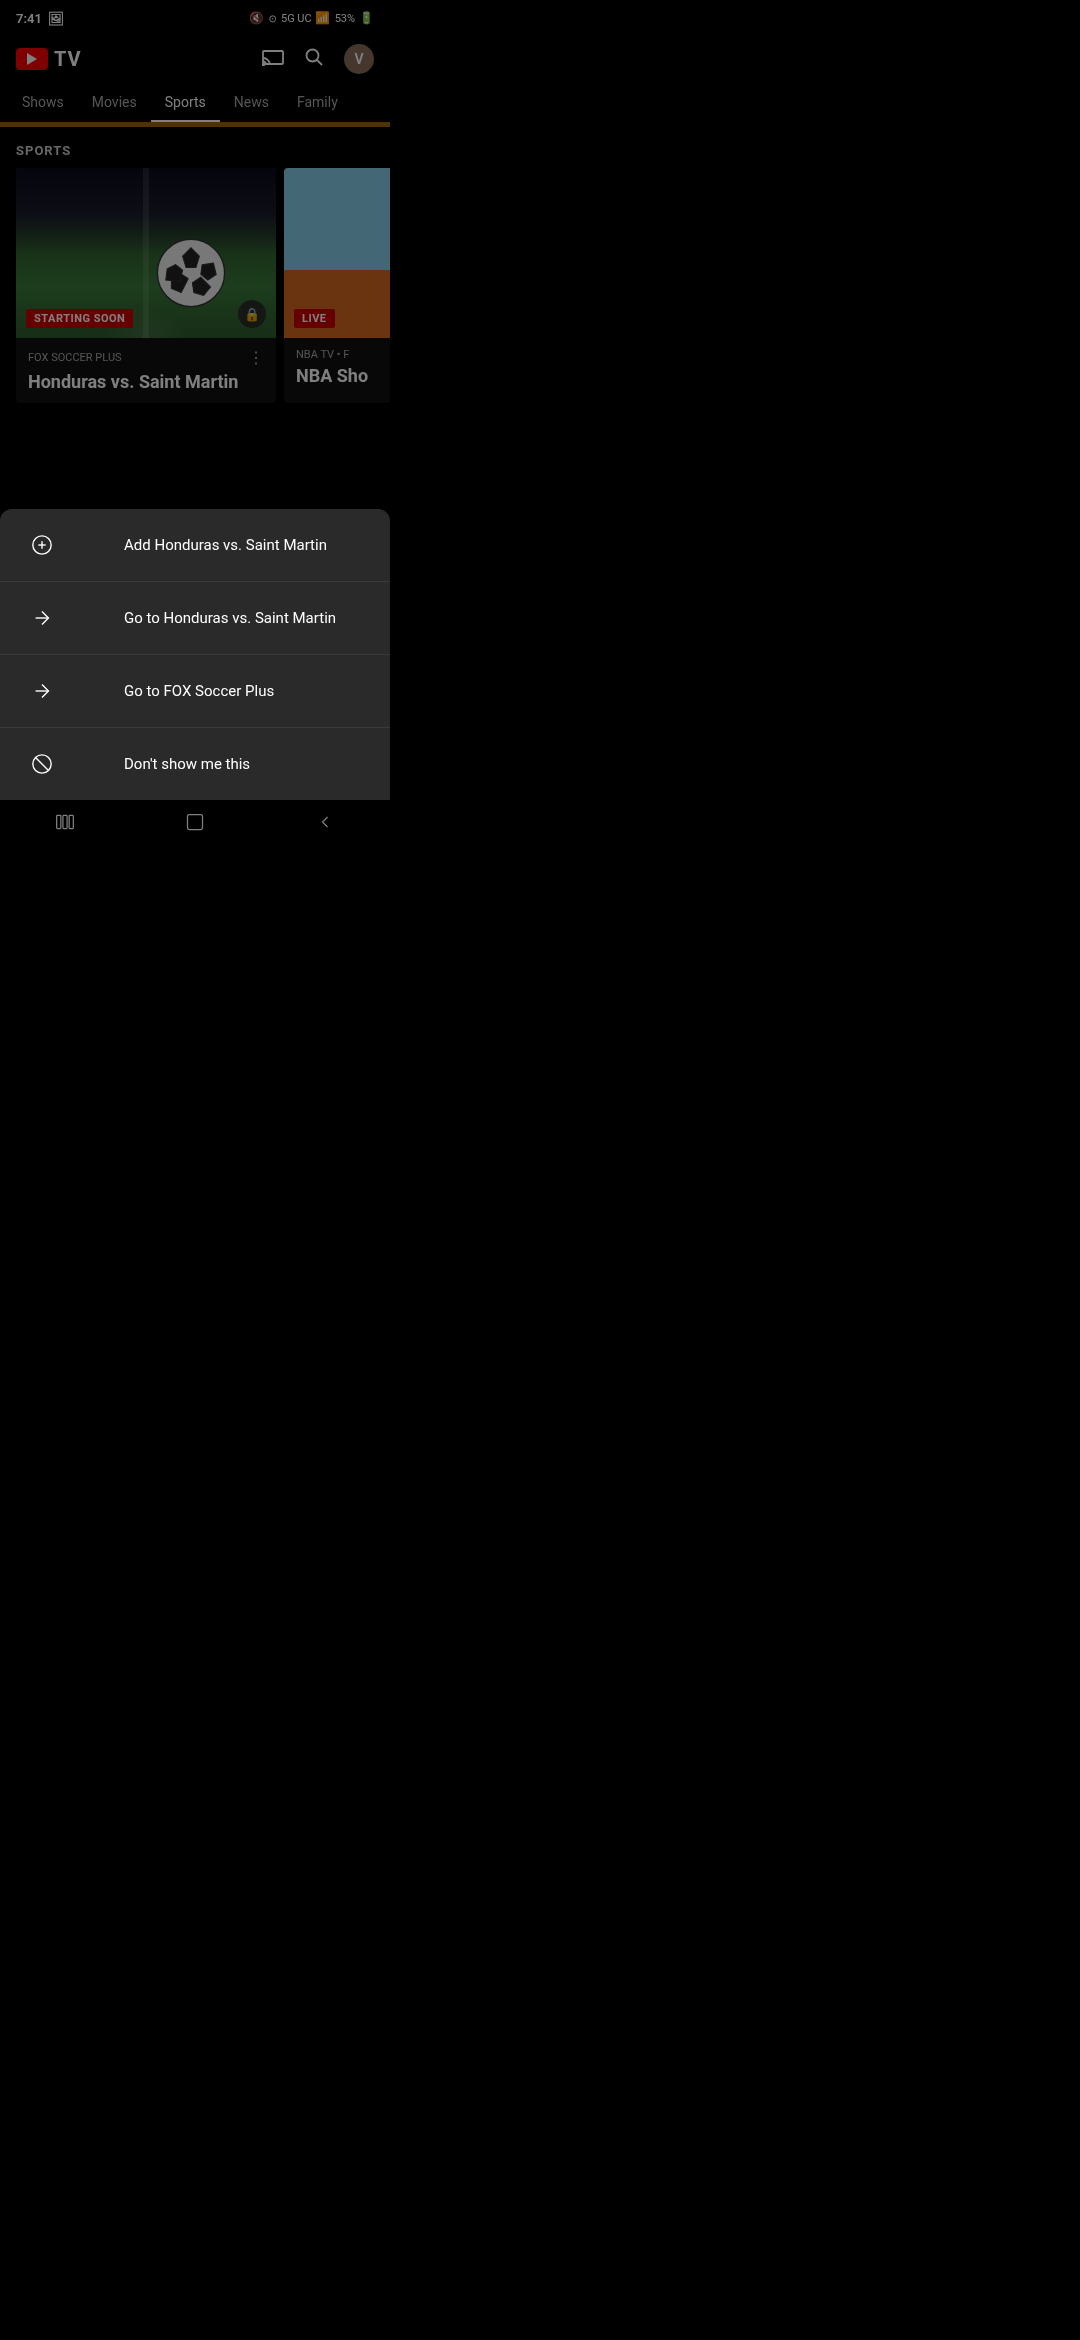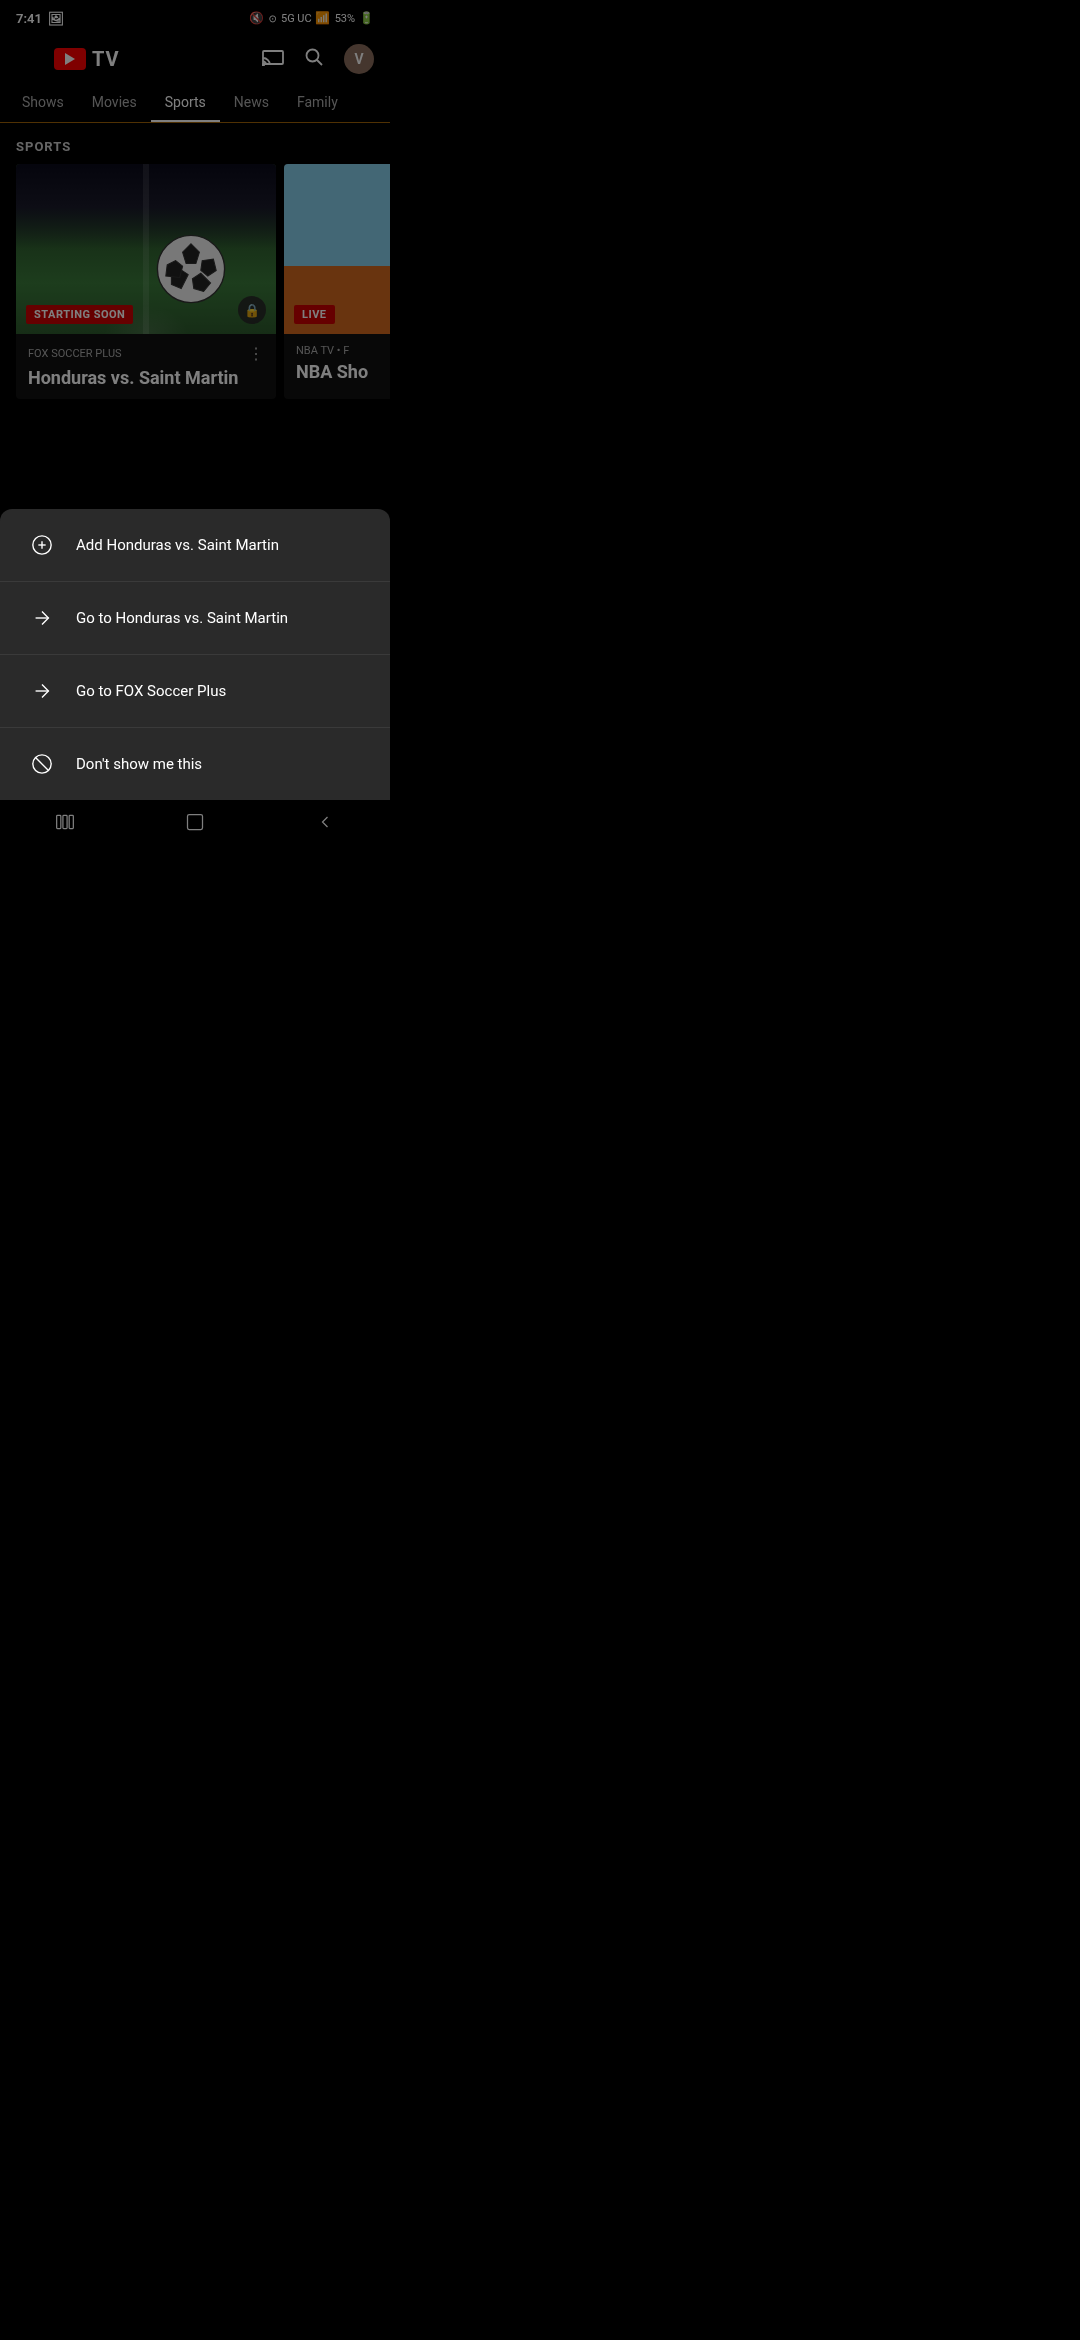--- a/index.html
+++ b/index.html
@@ -38,21 +38,20 @@
       font-size: 12px;
     }
 
     
     .header {
       display: flex;
       align-items: center;
       justify-content: space-between;
       padding: 8px 16px;
       background: #000;
-      margin-left: 38px;
     }
     .logo {
       display: flex;
       align-items: center;
       gap: 6px;
     }
     .logo-play {
       background: #ff0000;
       width: 32px;
       height: 22px;
@@ -93,21 +92,21 @@
       justify-content: center;
       font-size: 14px;
       font-weight: 600;
       color: #fff;
     }
 
     
     .nav-tabs {
       display: flex;
       padding: 0 8px;
-      border-bottom: 1px solid #a16207;
+      border-bottom: 5px solid #a16207;
       background: #000;
       overflow-x: auto;
       scrollbar-width: none;
     }
     .nav-tabs::-webkit-scrollbar { display: none; }
     .nav-tab {
       padding: 12px 14px;
       font-size: 14px;
       color: #aaa;
       white-space: nowrap;
@@ -287,20 +286,21 @@
       z-index: 20;
       padding-bottom: 0;
     }
 
     .sheet-item {
       display: flex;
       align-items: center;
       padding: 18px 24px;
       cursor: pointer;
       border-bottom: 1px solid #3a3a3a;
+      gap: 48px;
     }
     .sheet-item:last-child {
       border-bottom: none;
     }
     .sheet-icon {
       width: 36px;
       height: 36px;
       display: flex;
       align-items: center;
       justify-content: center;

